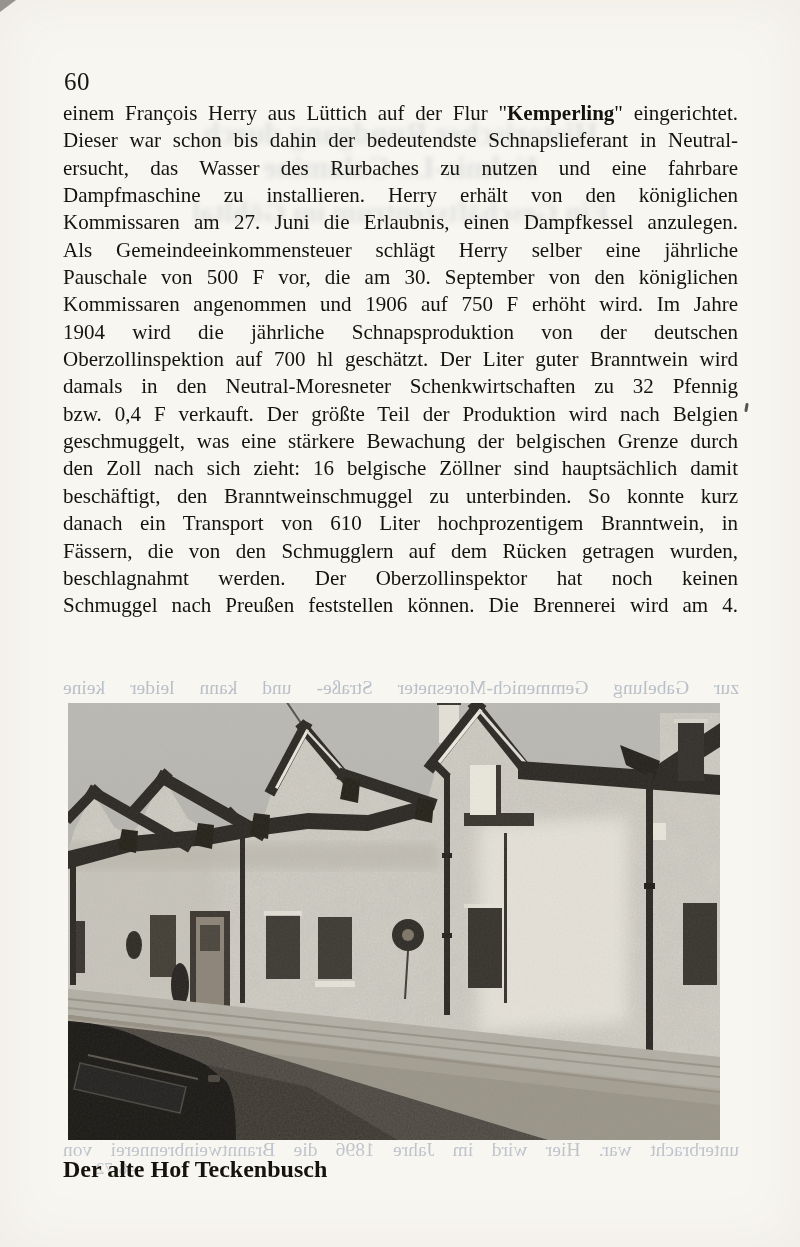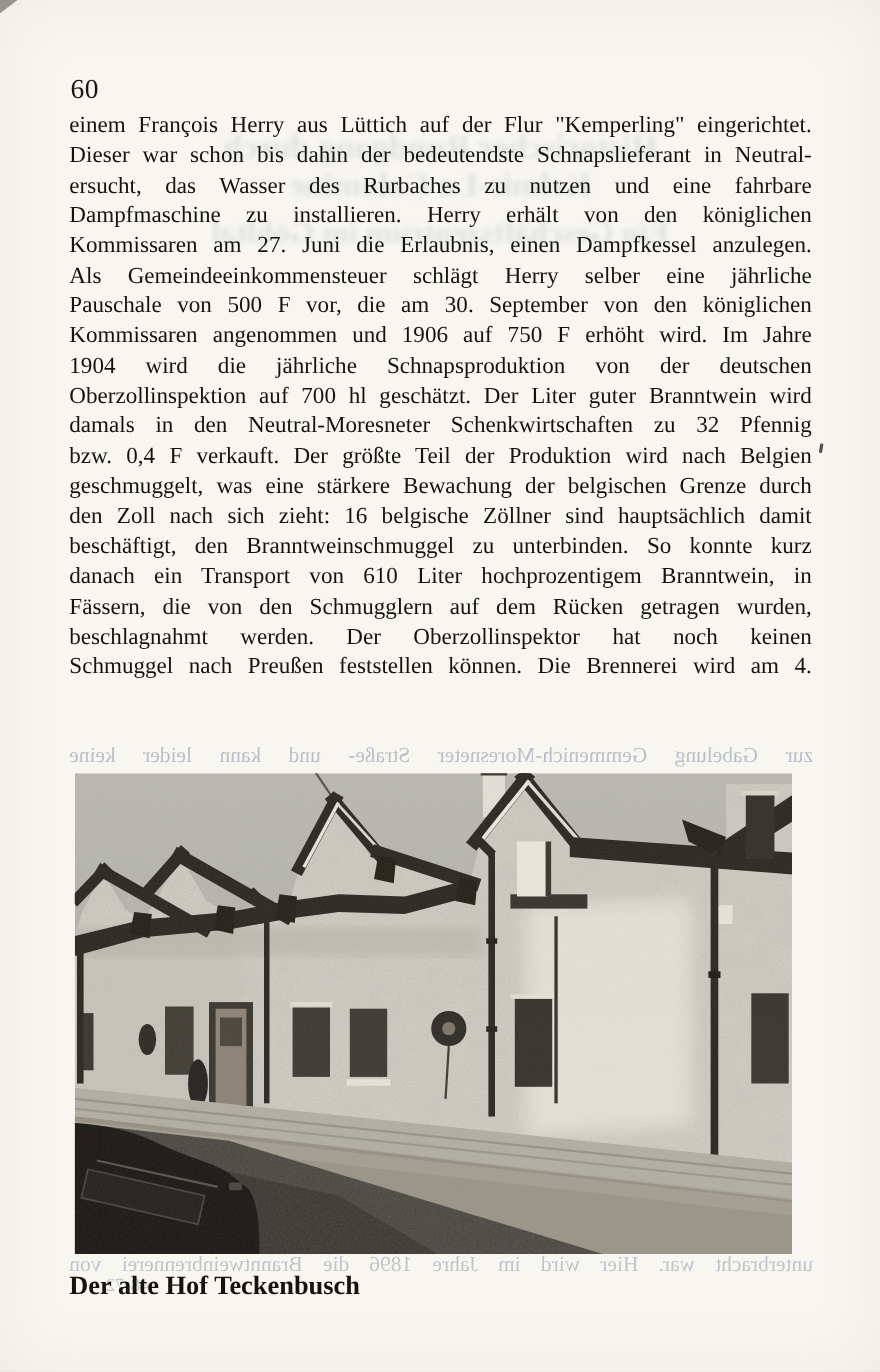--- a/index.html
+++ b/index.html
@@ -19,21 +19,21 @@
     position:absolute; left:64px; top:68px;
     font-size:25px; letter-spacing:.5px;text-align:center;
   }
   .body-text { position:absolute; left:63px; top:100px; width:675px; }
   .bodyline {
     font-size:21px; line-height:27.35px; height:27.35px;
     text-align:justify; text-align-last:justify;
     overflow:hidden; white-space:normal;
     color:#14130e;
   }
-  .bodyline .bold { font-weight:normal; }
+  .bodyline .bold { font-weight:bold; }
   
   .ghost {
     position:absolute; left:63px; width:675px; text-align:center;
     font-weight:bold; color:#9aa6b8; opacity:.26;
     filter:blur(2.6px); transform:scaleX(-1);
     pointer-events:none;
   }
   .ghost1 { top:116px; font-size:31px; }
   .ghost2 { top:150px; font-size:31px; }
   .ghost3 { top:196px; font-size:29px; }

